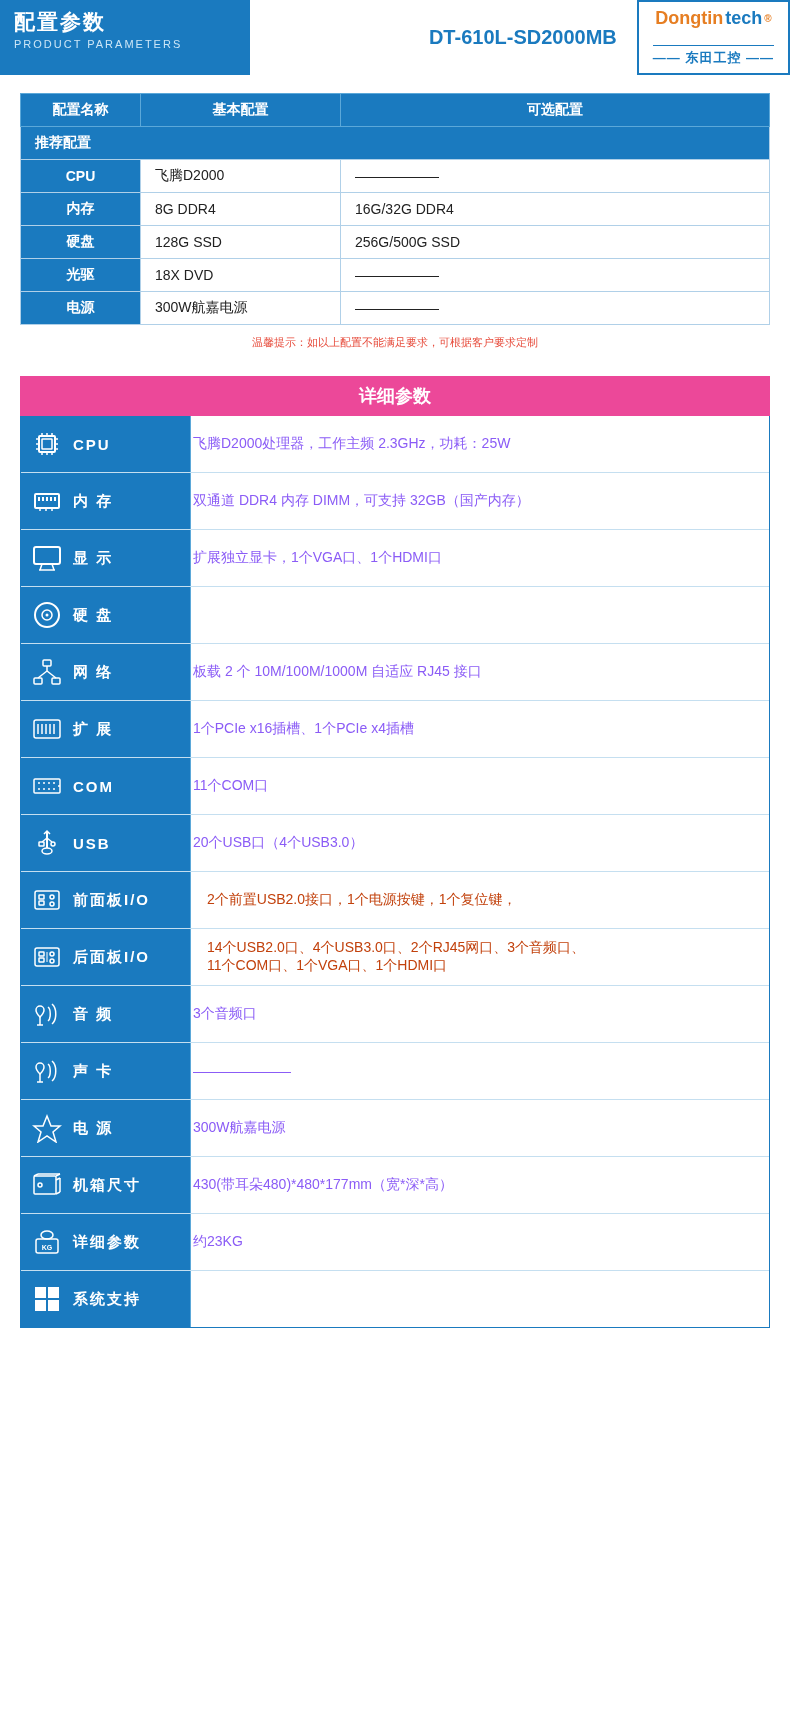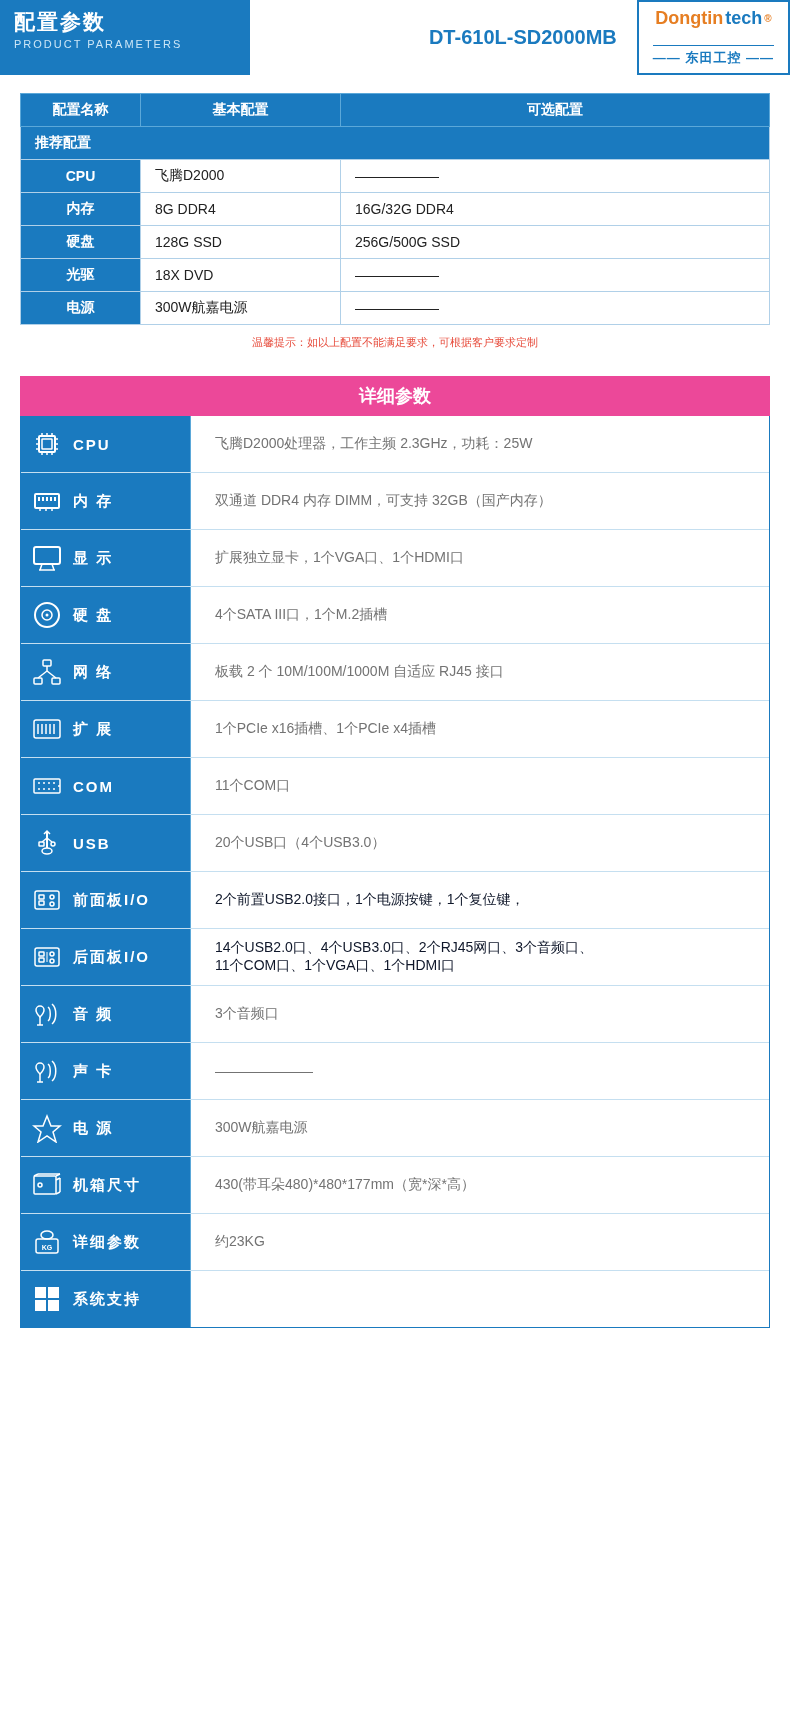--- a/index.html
+++ b/index.html
@@ -168,31 +168,31 @@
       display: flex;
       align-items: center;
       gap: 8px;
       border-right: 1px solid #5ba8d9;
     }
     .detail-label-text {
       letter-spacing: 2px;
     }
     .detail-value {
       flex: 1;
-      padding: 10px 24px;
+      padding: 10px 2px;
       font-size: 14px;
-      color: #737373;
+      color: #8b5cf6;
       display: flex;
       align-items: center;
     }
     .detail-value-multi {
       flex: 1;
-      padding: 10px 24px;
+      padding: 10px 16px;
       font-size: 14px;
-      color: #0f172a;
+      color: #c2410c;
       display: flex;
       flex-direction: column;
       justify-content: center;
     }
 
     
     .icon-box {
       width: 36px;
       height: 36px;
       display: flex;
@@ -335,21 +335,20 @@
         <div class="detail-label">
     <div class="icon-box">
             <svg viewBox="0 0 30 30" fill="none" xmlns="http://www.w3.org/2000/svg" width="30" height="30">
       <circle cx="15" cy="15" r="12" stroke="white" stroke-width="2"></circle>
       <circle cx="15" cy="15" r="5" stroke="white" stroke-width="1.5"></circle>
       <circle cx="15" cy="15" r="1.5" fill="white"></circle>
     </svg>
           </div>
     <span class="detail-label-text">硬 盘</span>
   </div>
-        <div class="detail-value">4个SATA III口，1个M.2插槽</div>
       </div>
       <div class="detail-row">
         <div class="detail-label">
     <div class="icon-box">
             <svg viewBox="0 0 30 30" fill="none" xmlns="http://www.w3.org/2000/svg" width="30" height="30">
       <rect x="11" y="3" width="8" height="6" rx="1" stroke="white" stroke-width="1.5"></rect>
       <rect x="2" y="21" width="8" height="6" rx="1" stroke="white" stroke-width="1.5"></rect>
       <rect x="20" y="21" width="8" height="6" rx="1" stroke="white" stroke-width="1.5"></rect>
       <line x1="15" y1="9" x2="15" y2="14" stroke="white" stroke-width="1.5"></line>
       <line x1="15" y1="14" x2="6" y2="21" stroke="white" stroke-width="1.5"></line>

